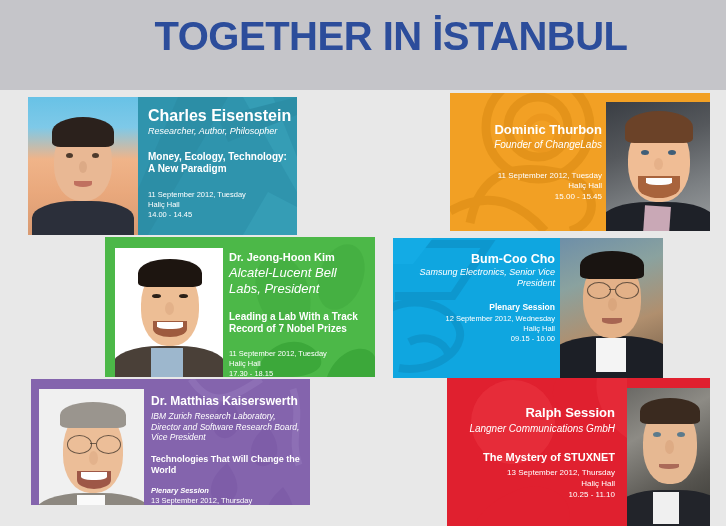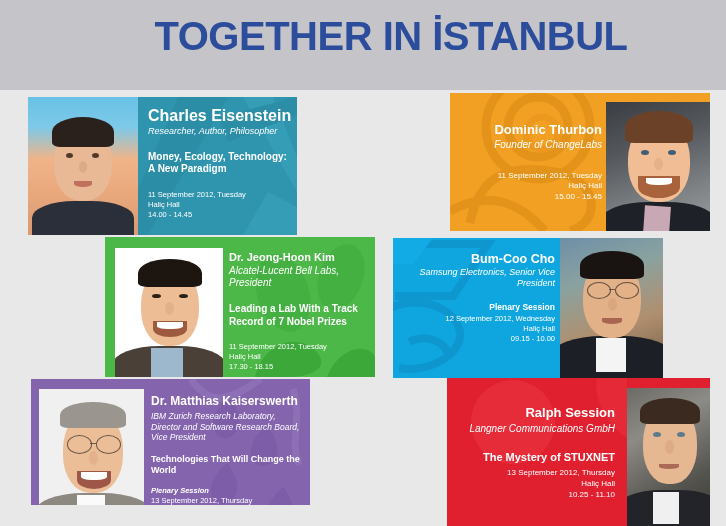--- a/index.html
+++ b/index.html
@@ -151,21 +151,21 @@
         <div class="feye" style="left:37px;top:46px;width:9px;height:4px;background:#2a2018;"></div>
         <div class="feye" style="left:64px;top:46px;width:9px;height:4px;background:#2a2018;"></div>
         <div class="fnose" style="left:50px;top:54px;width:9px;height:13px;background:#d09a72;"></div>
         <div style="position:absolute;left:38px;top:73px;width:34px;height:16px;border-radius:0 0 50% 50%;background:#9e5a3e;"></div>
         <div style="position:absolute;left:42px;top:74px;width:26px;height:7px;border-radius:0 0 40% 40%;background:#ffffff;"></div>
       </div>
     </div>
 
     <div class="txt" style="left:124px;top:14px;width:140px;text-align:left;">
       <div class="nm" style="font-size:11px;">Dr. Jeong-Hoon Kim</div>
-      <div class="role" style="font-size:10px;margin-top:2px;">Alcatel-Lucent Bell Labs, President</div>
+      <div class="role" style="font-size:13px;margin-top:2px;">Alcatel-Lucent Bell Labs, President</div>
       <div class="topic" style="font-size:10px;margin-top:14px;">Leading a Lab With a Track</div>
       <div class="topic" style="font-size:10px;">Record of 7 Nobel Prizes</div>
       <div class="meta" style="font-size:7.5px;margin-top:14px;">11 September 2012, Tuesday</div>
       <div class="meta" style="font-size:7.5px;">Haliç Hall</div>
       <div class="meta" style="font-size:7.5px;">17.30 - 18.15</div>
     </div>
   </div>
 
   <div class="card" id="card4" style="left:393px;top:238px;width:270px;height:140px;">
     <div class="bg" style="background:#0fa6e0;"></div>

